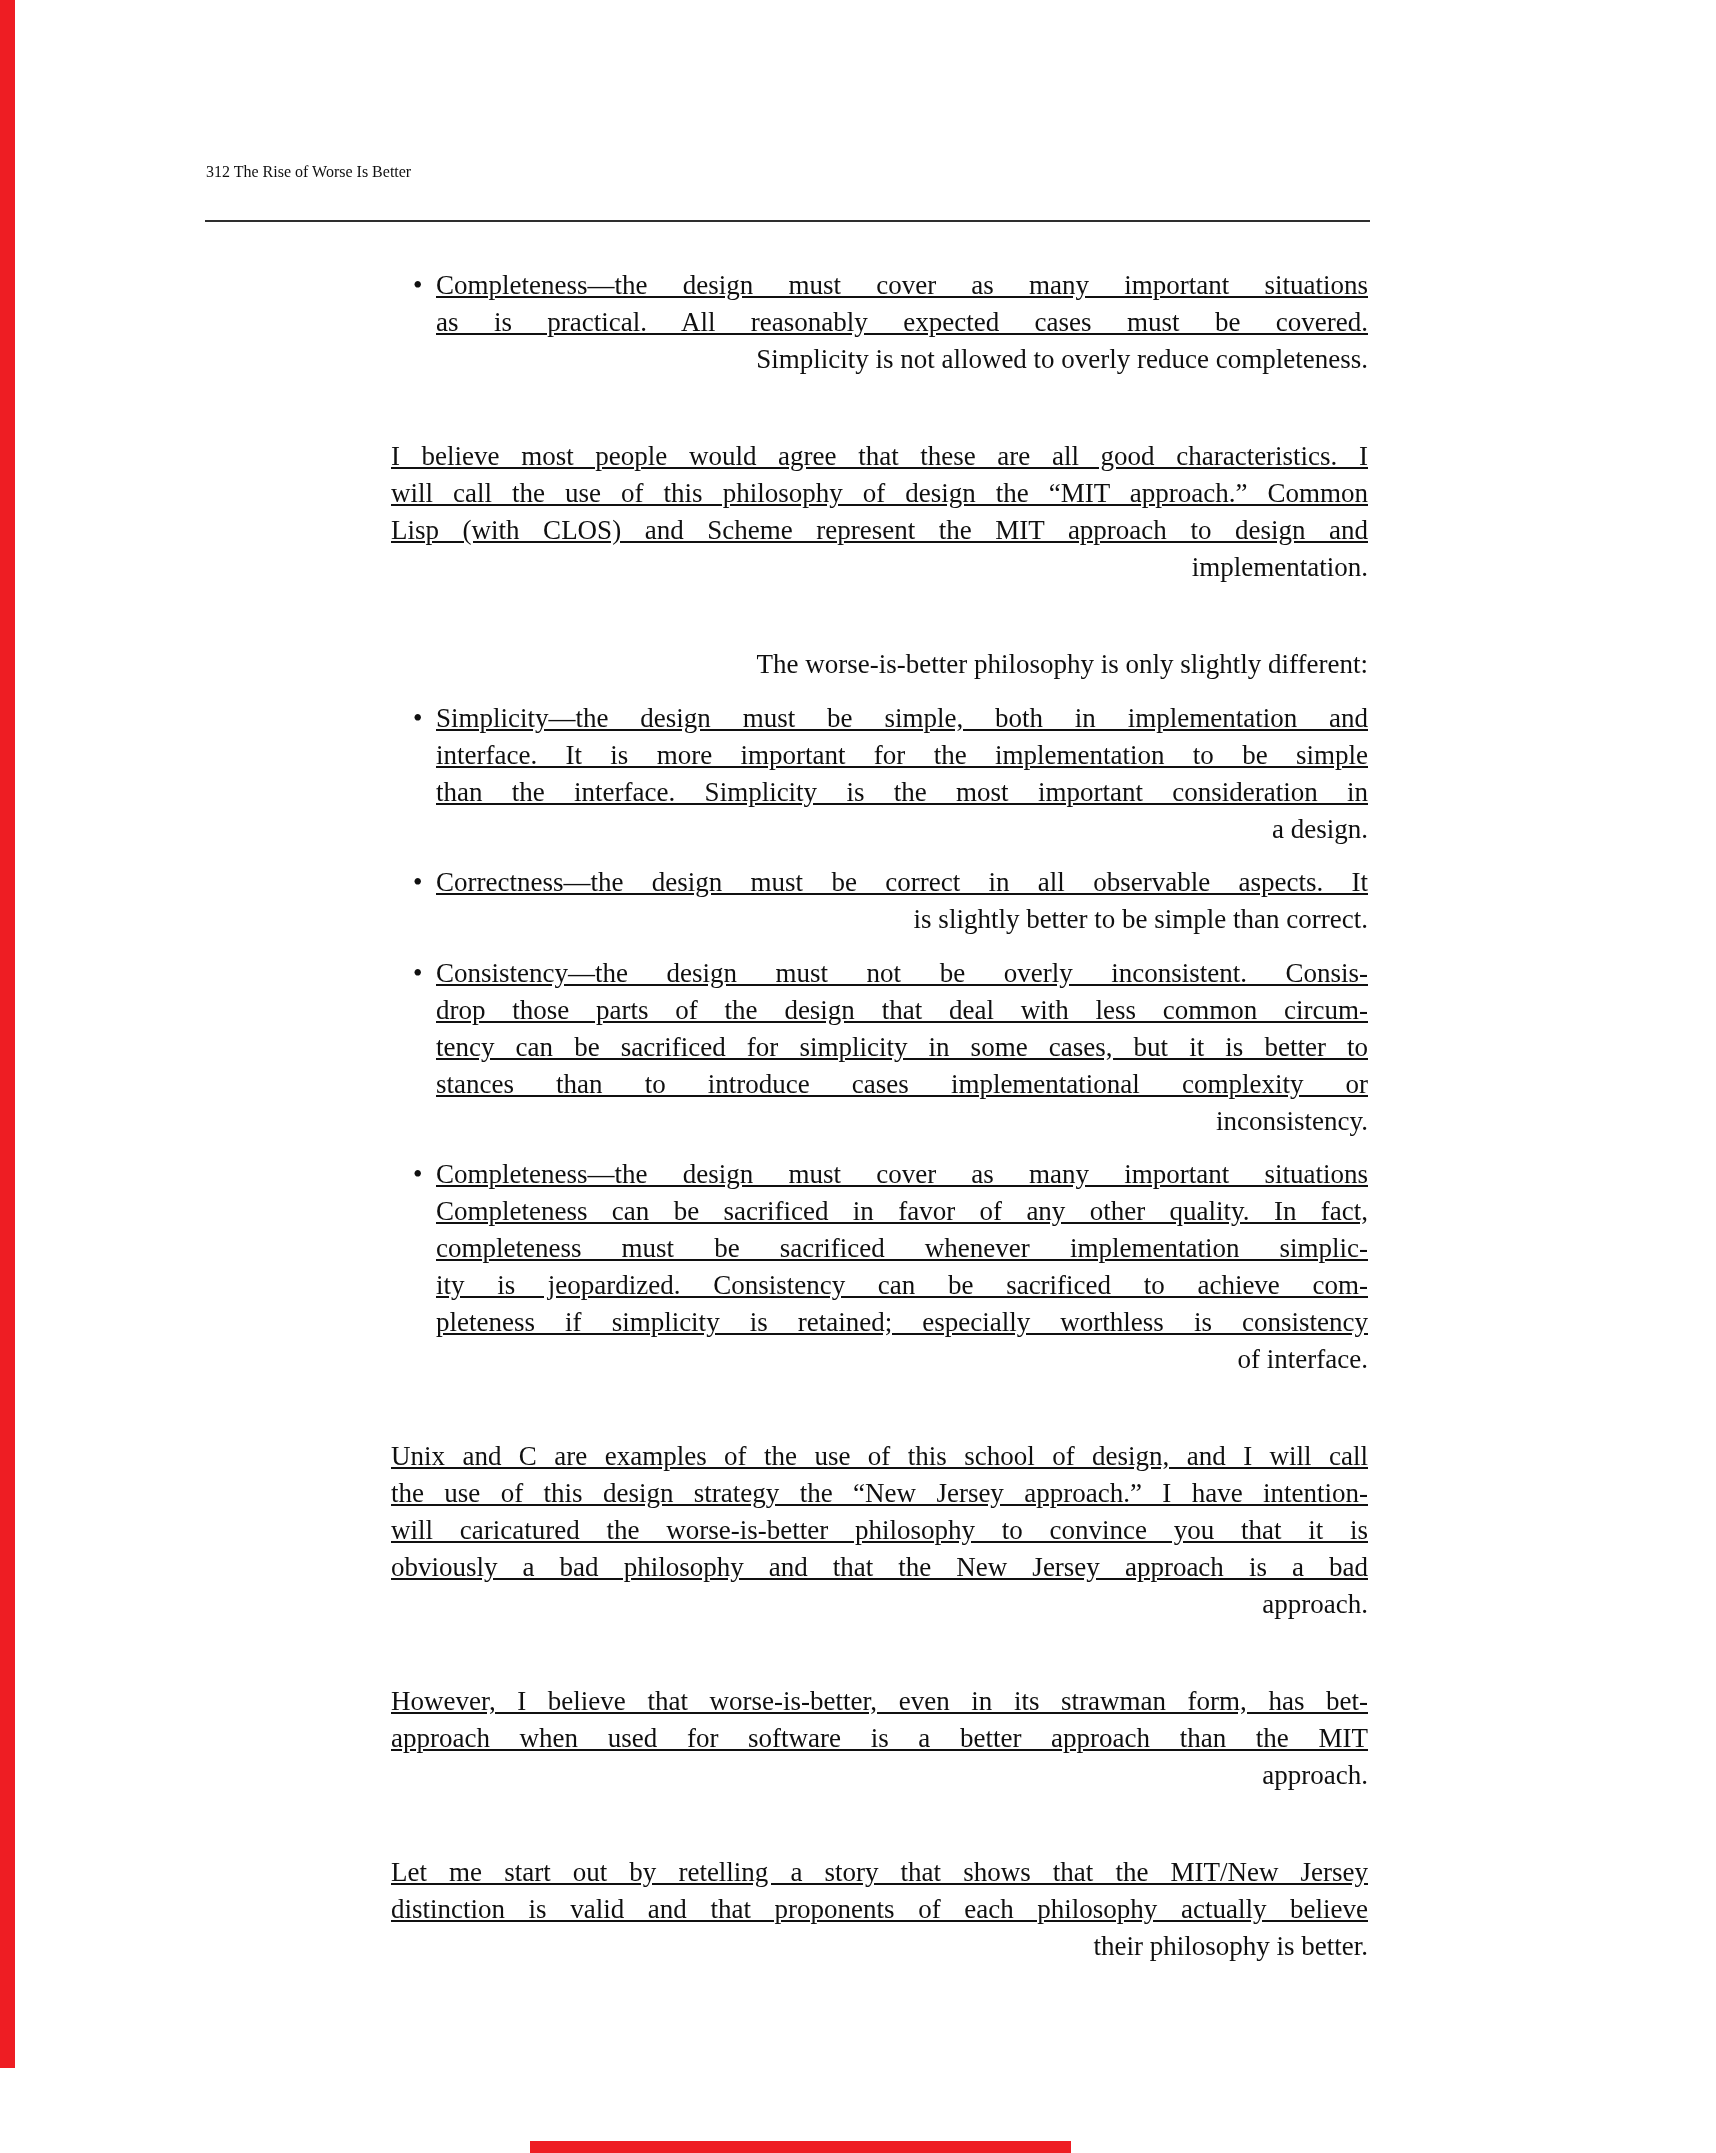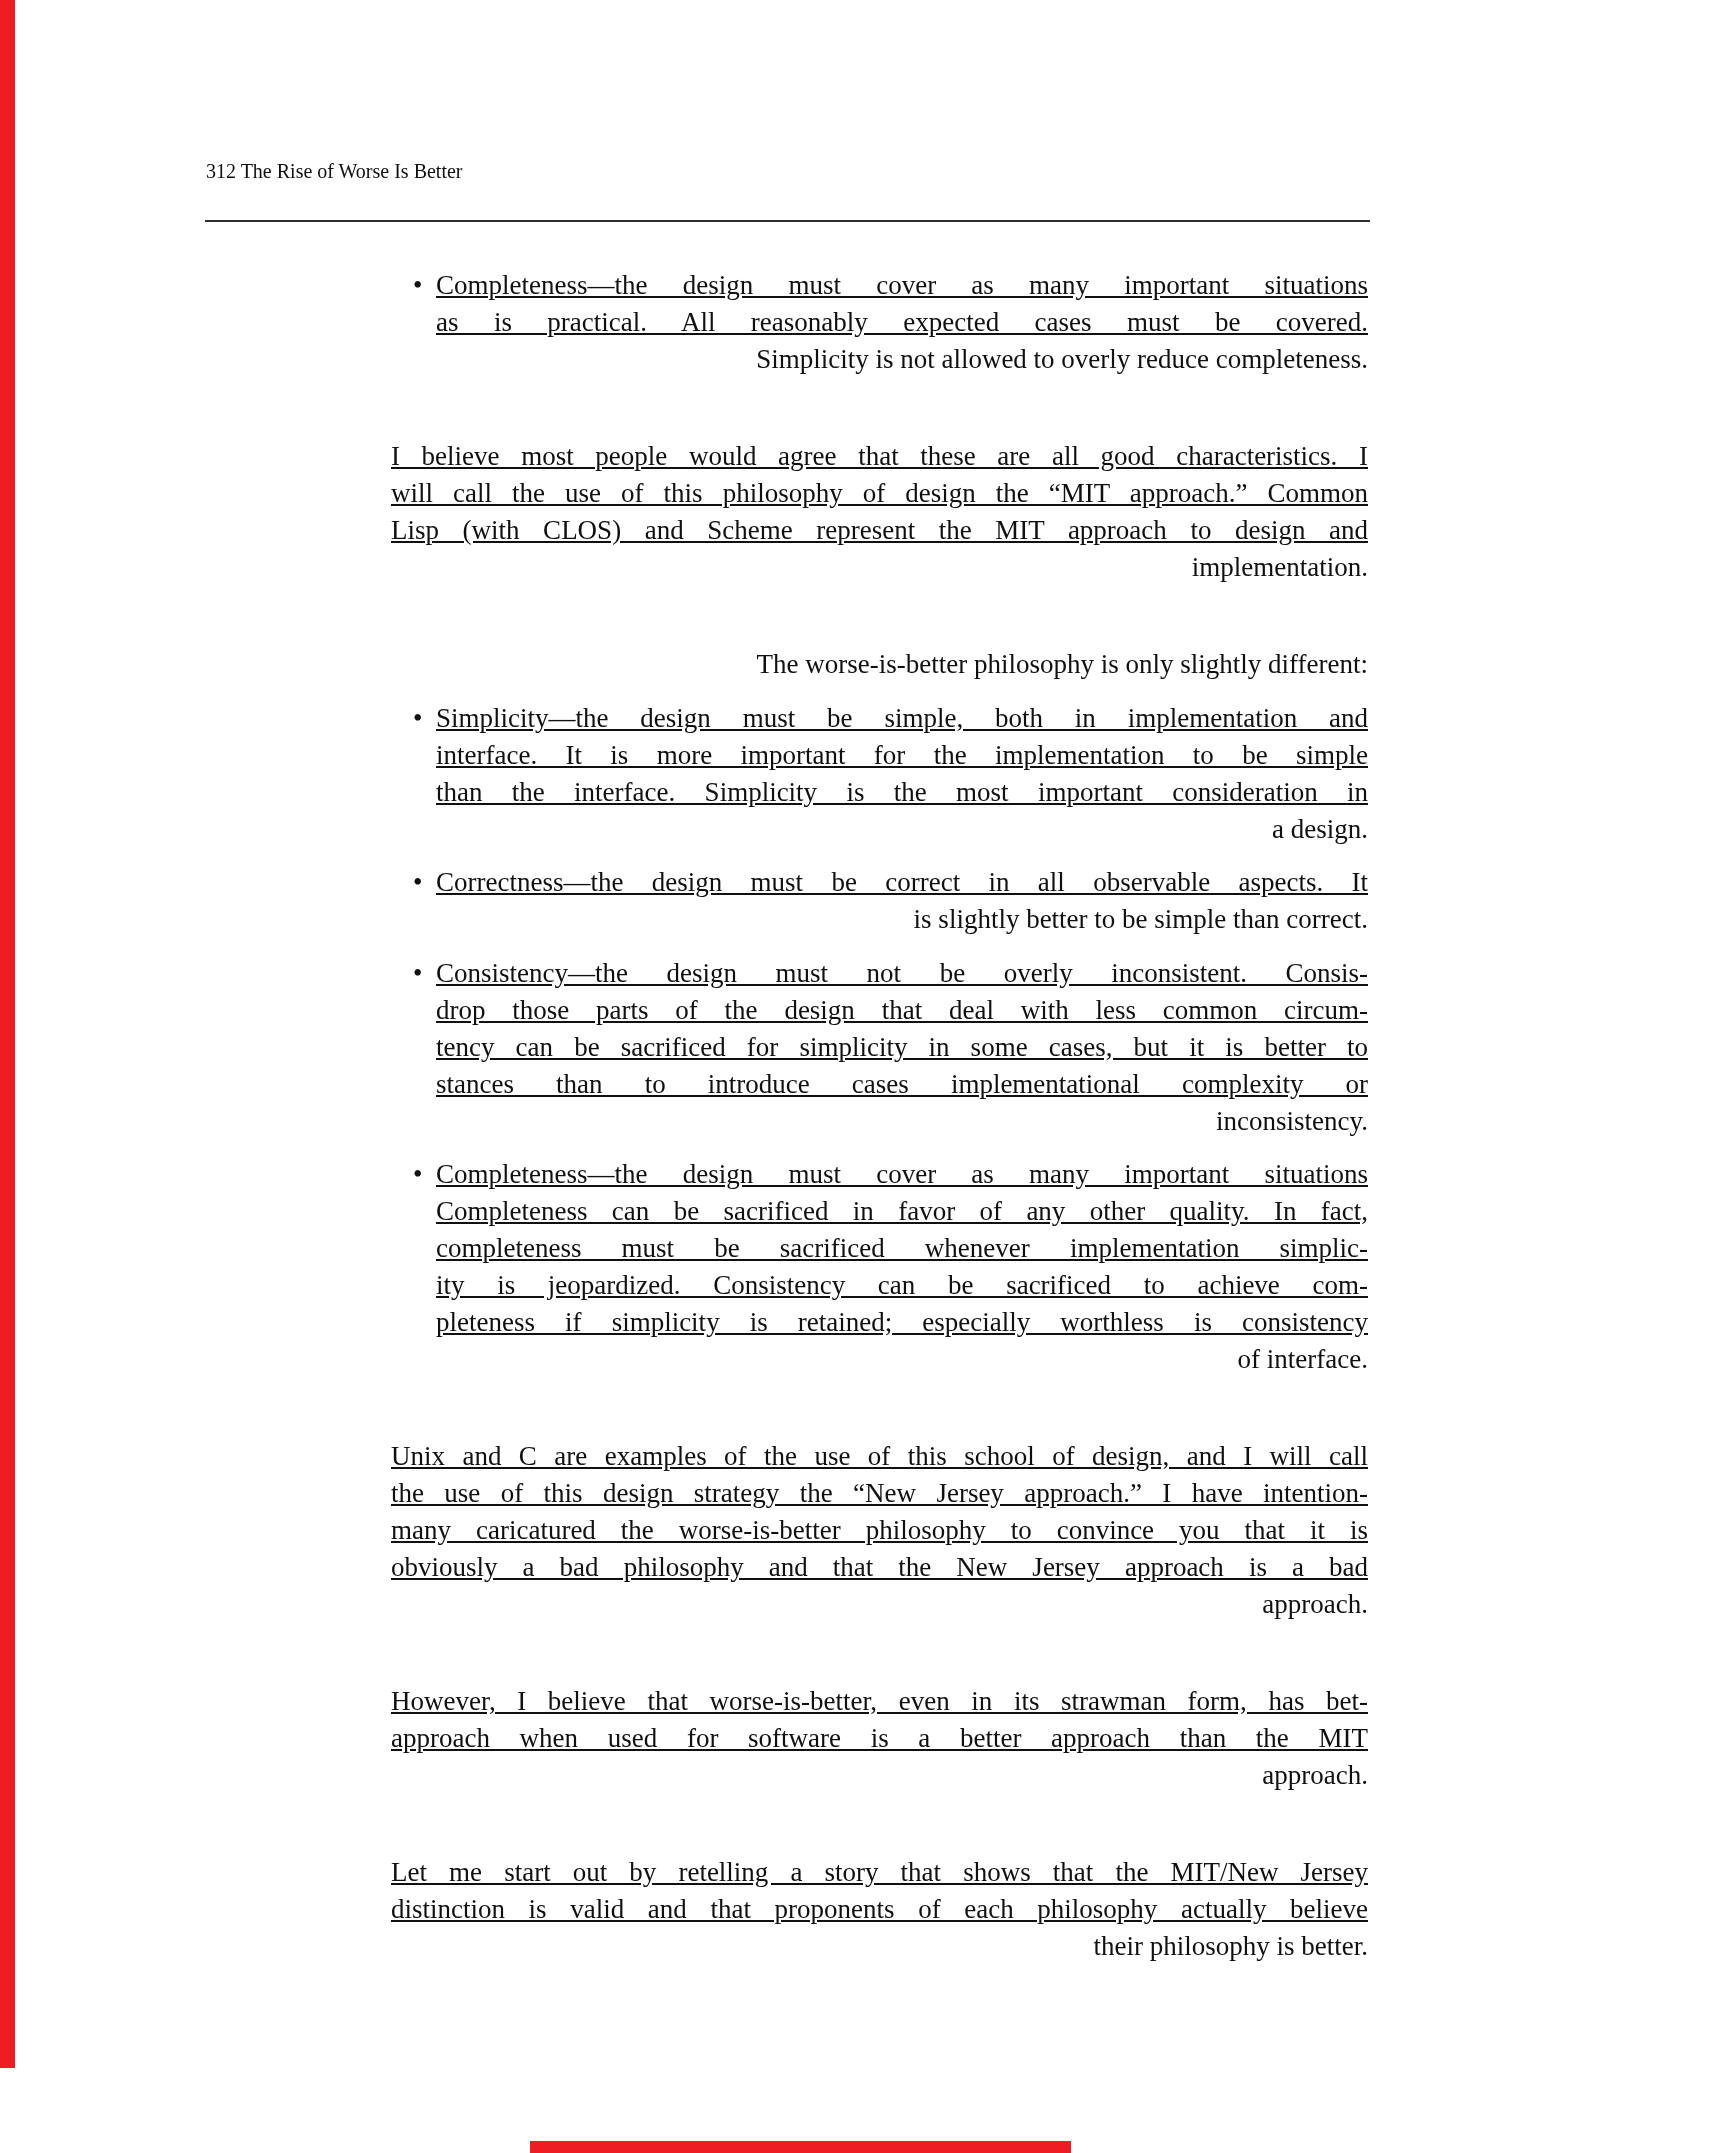--- a/index.html
+++ b/index.html
@@ -9,21 +9,21 @@
     height: 2153px;
     background: #ffffff;
     overflow: hidden;
     font-family: "Liberation Serif", "DejaVu Serif", serif;
     color: #101010;
   }
   .running-header {
     position: absolute;
     left: 206px;
     top: 159px;
-    font-size: 20px;
+    font-size: 16px;
     line-height: 25px;
     white-space: nowrap;
   }
   .header-rule {
     position: absolute;
     left: 205px;
     top: 220px;
     width: 1165px;
     height: 1.9px;
     background: #2e2e2e;
@@ -125,21 +125,21 @@
         <div class="line j">Completeness—the design must cover as many important situations</div>
         <div class="line j">Completeness can be sacrificed in favor of any other quality. In fact,</div>
         <div class="line j">completeness must be sacrificed whenever implementation simplic-</div>
         <div class="line j">ity is jeopardized. Consistency can be sacrificed to achieve com-</div>
         <div class="line j">pleteness if simplicity is retained; especially worthless is consistency</div>
         <div class="line">of interface.</div>
       </div>
       <div class="block para">
         <div class="line j">Unix and C are examples of the use of this school of design, and I will call</div>
         <div class="line j">the use of this design strategy the “New Jersey approach.” I have intention-</div>
-        <div class="line j">many caricatured the worse-is-better philosophy to convince you that it is</div>
+        <div class="line j">will caricatured the worse-is-better philosophy to convince you that it is</div>
         <div class="line j">obviously a bad philosophy and that the New Jersey approach is a bad</div>
         <div class="line">approach.</div>
       </div>
       <div class="block para">
         <div class="line j">However, I believe that worse-is-better, even in its strawman form, has bet-</div>
         <div class="line j">approach when used for software is a better approach than the MIT</div>
         <div class="line">approach.</div>
       </div>
       <div class="block para">
         <div class="line j">Let me start out by retelling a story that shows that the MIT/New Jersey</div>

